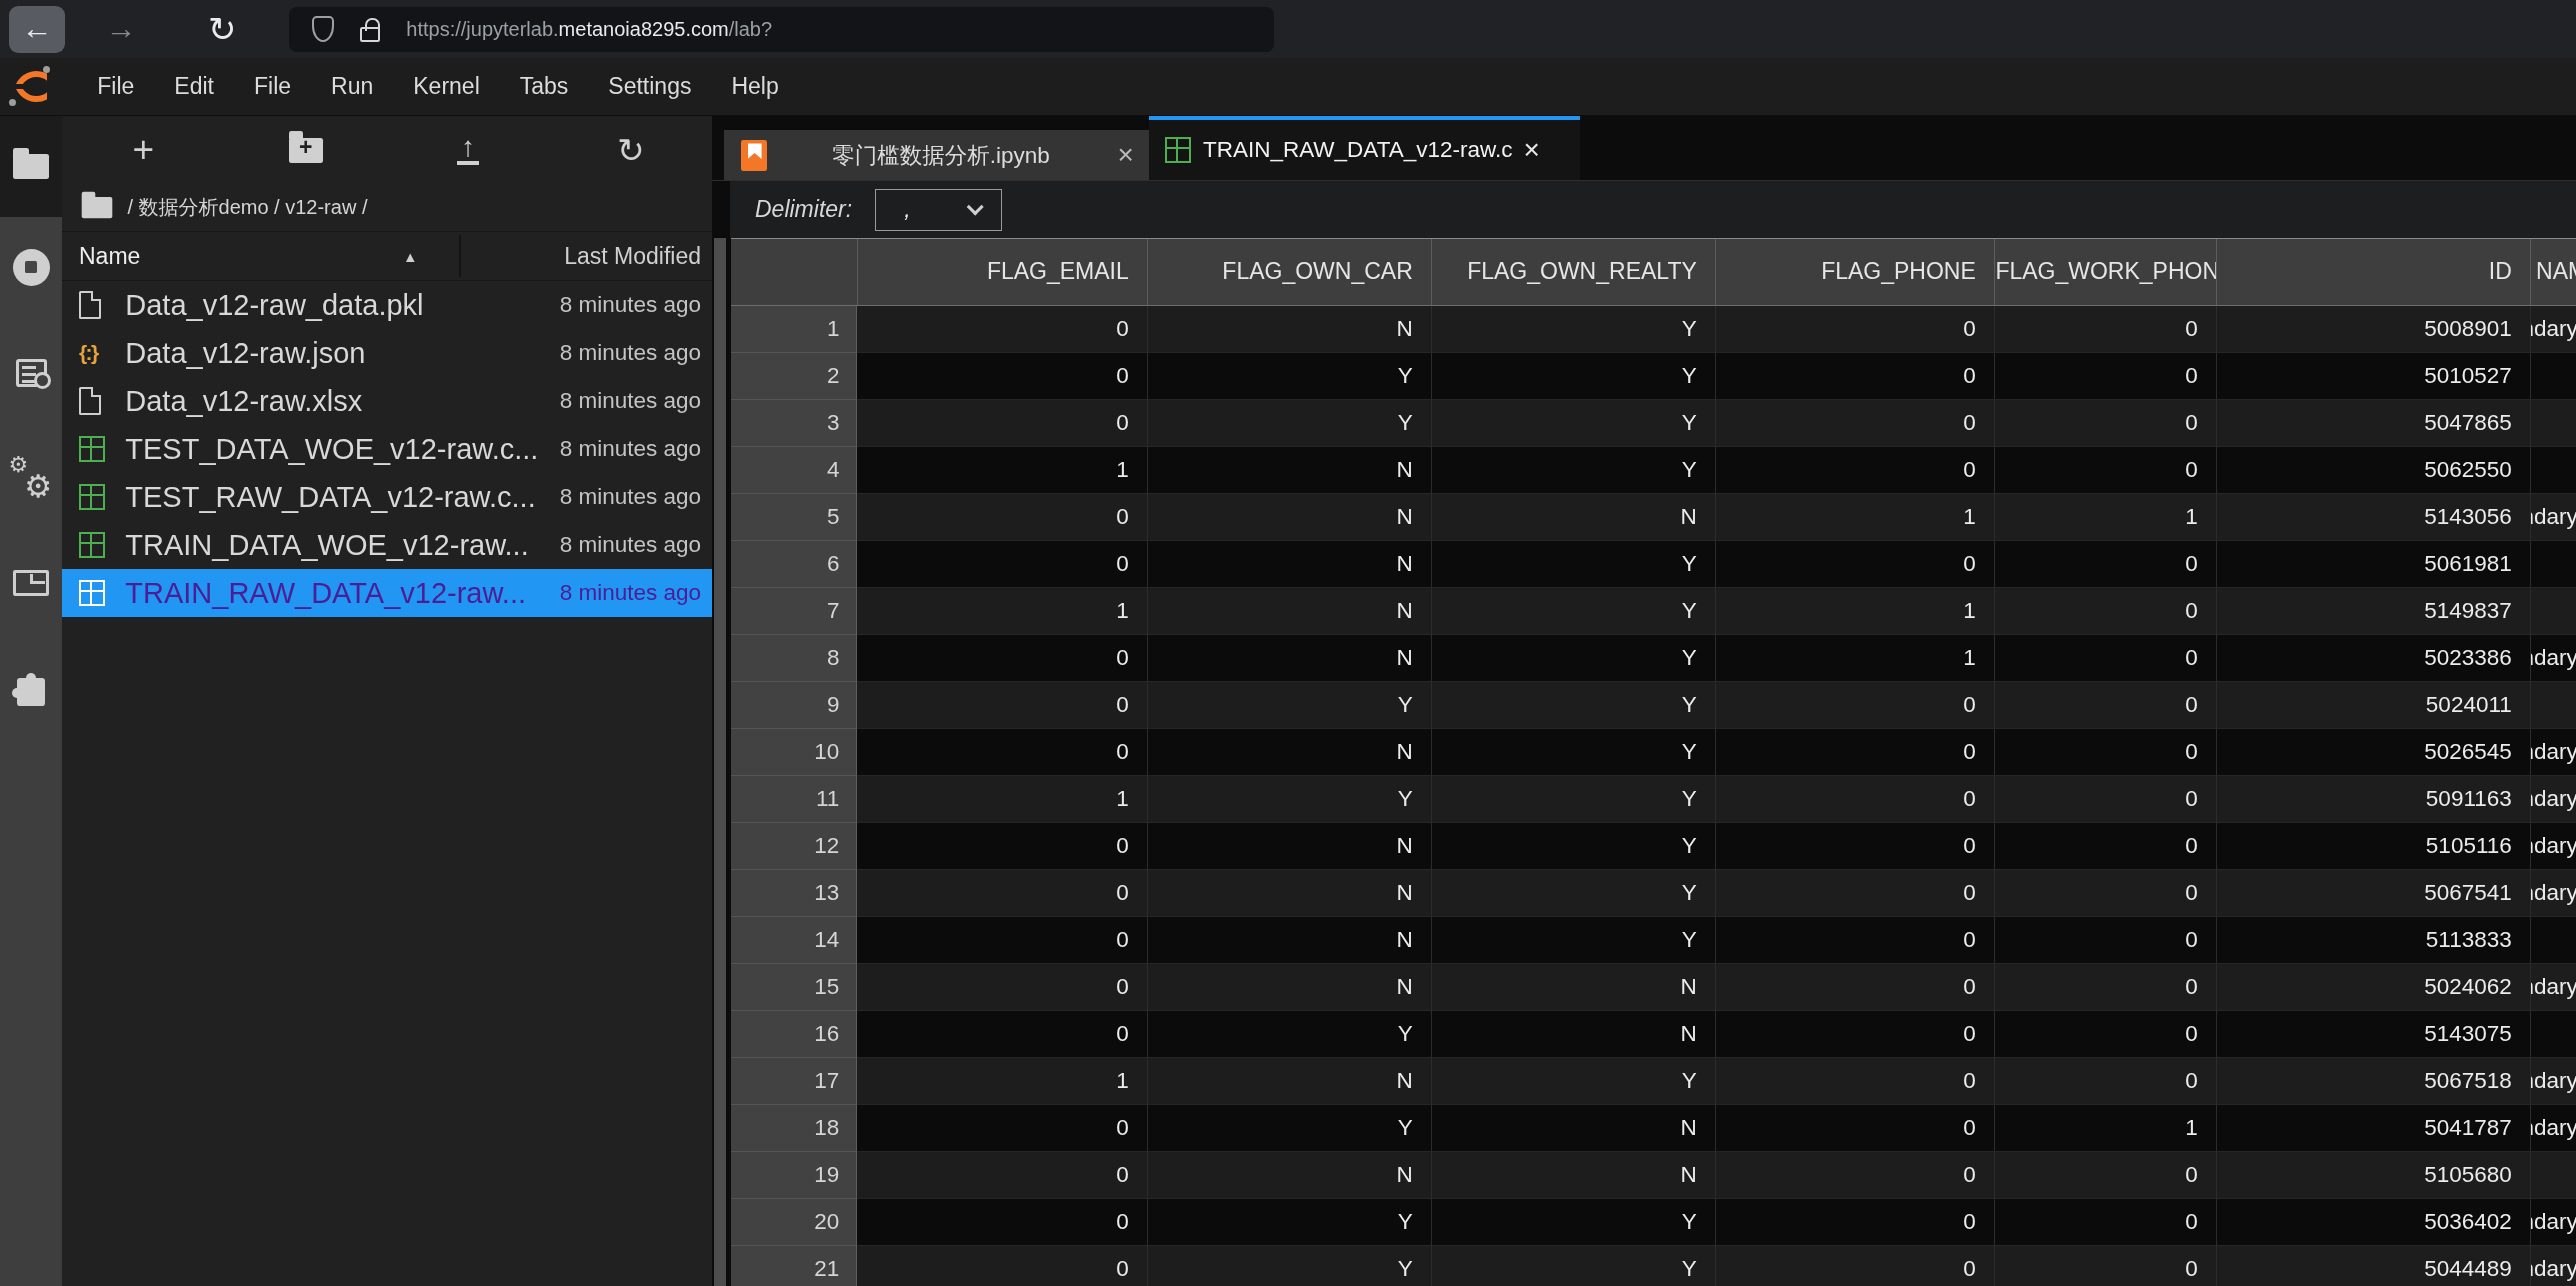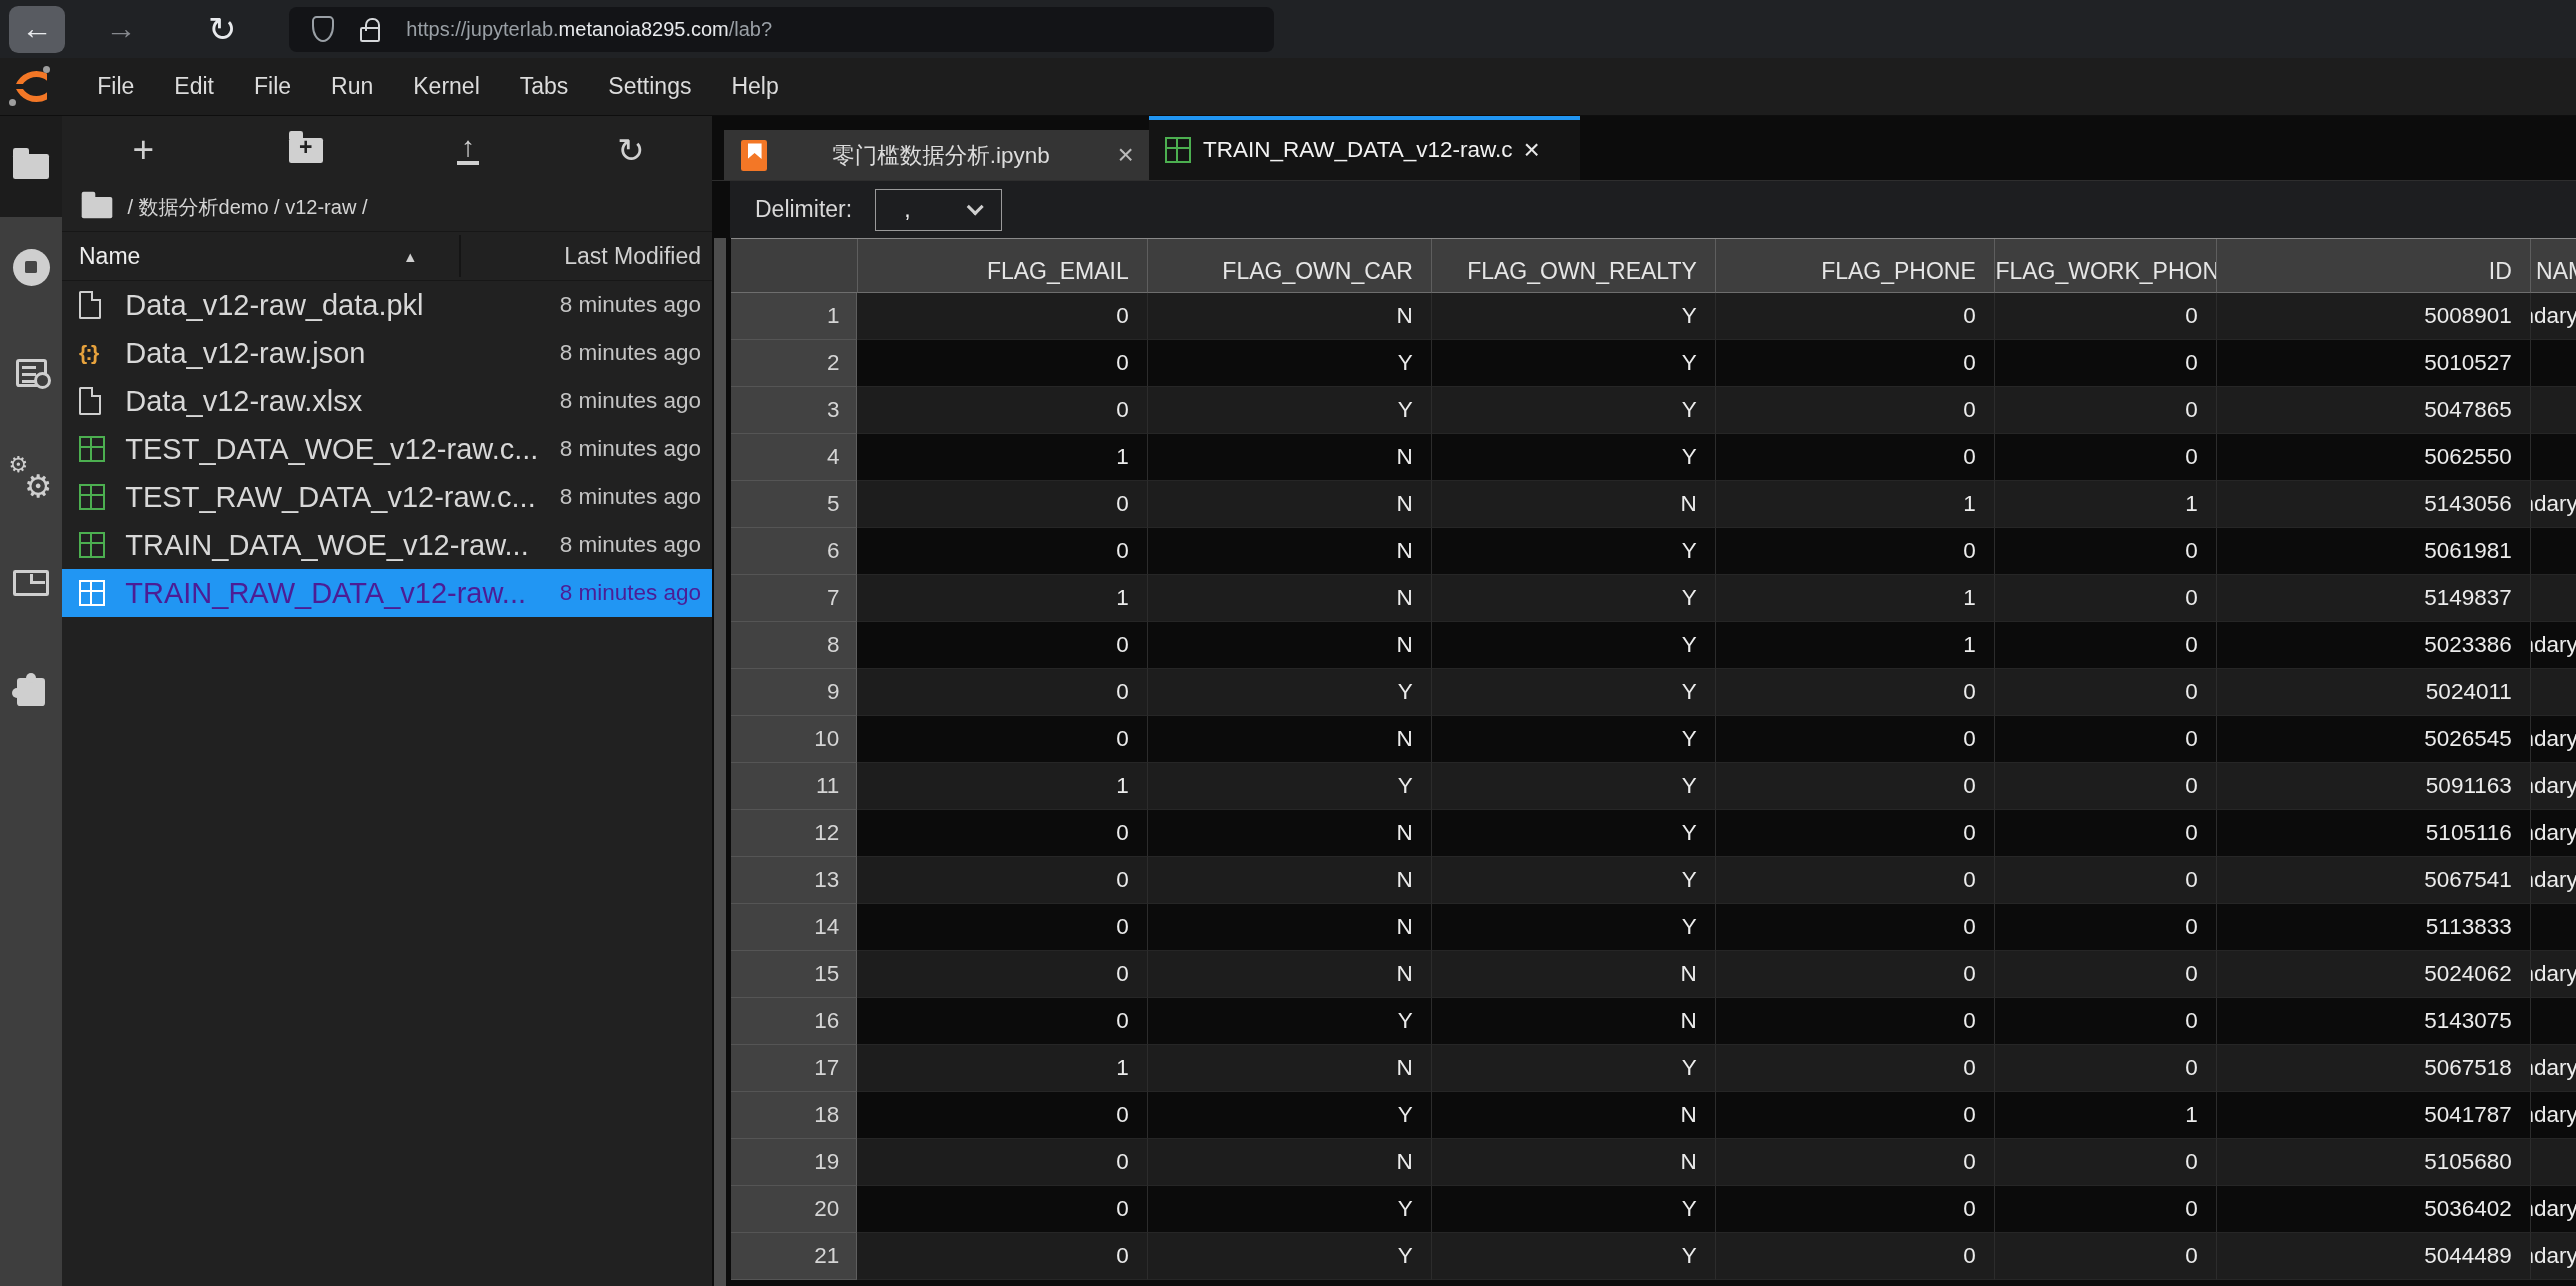--- a/index.html
+++ b/index.html
@@ -102,31 +102,31 @@
   .nb-icon { position:relative; width:26px; height:31px; background:#f37726; border-radius:2.3px; flex:0 0 auto; }
   .nb-icon::before { content:''; position:absolute; left:6.2px; top:3.9px; width:14px; height:15.5px; background:#fff; clip-path:polygon(0 0,100% 0,100% 100%,50% 62%,0 100%); }
   .tab .csv-icon { flex:0 0 auto; }
   .tab-label { margin-left:12.4px; font-size:22.5px; white-space:nowrap; overflow:hidden; text-overflow:ellipsis; }
   .tab-1 .tab-label { color:#dcdcdc; flex:1 1 auto; }
   .tab-2 .tab-label { color:#f2f2f2; max-width:333px; }
   .tab-close { font-size:28px; padding:0 15.5px; flex:0 0 auto; }
   .tab-1 .tab-close { color:#b9b9b9; }
   .tab-2 .tab-close { color:#e8e8e8; padding:0 11px; }
 
-  .csv-toolbar { position:absolute; left:18px; top:65px; width:1847px; height:57px; background:#1d1e20; display:flex; align-items:center; }
+  .csv-toolbar { position:absolute; left:18px; top:65px; width:1847px; height:57px; background:#1d1e20; display:flex; align-items:center;font-style:italic; }
   .delim-label { margin-left:25px; font-size:23px; color:#d8d8d8; }
   .delim-select { position:relative; margin-left:23px; width:127px; height:42px; border:1.6px solid #9a9a9a; background:#1d1e20; display:flex; align-items:center; }
   .delim-value { margin-left:28px; font-size:23px; color:#f0f0f0; }
   .chevron-down-icon { position:absolute; right:20px; top:11px; width:12.4px; height:12.4px; border-right:3.1px solid #cfcfcf; border-bottom:3.1px solid #cfcfcf; transform:rotate(45deg); }
 
   
   .grid-gutter { position:absolute; left:1.6px; top:122px; width:12.4px; bottom:0; background:#4d4d4d; }
   .grid { position:absolute; left:19.4px; top:122px; right:0; bottom:0; overflow:hidden; border-top:1.6px solid #8a8a8a; }
   .g-head, .g-row { display:grid; grid-template-columns:126px 290px 284px 284px 279px 222px 314px 248px; }
-  .g-head { height:54px; }
+  .g-head { height:67px; }
   .g-hcell { background:#3e3e3e; color:#e6e6e6; font-size:23px; line-height:65px; text-align:right; padding-right:18.6px; border-left:1.6px solid #5e5e5e; border-bottom:1.6px solid #6e6e6e; white-space:nowrap; overflow:hidden; }
   .g-hcell:first-child { border-left:none; }
   .g-hcell.h-frag { text-align:left; padding:0 0 0 4.7px; }
   .g-row { height:47px; }
   .g-num { background:#424242; color:#d5d5d5; font-size:22.5px; line-height:45px; text-align:right; padding-right:17px; border-right:1.6px solid #5e5e5e; border-bottom:0.8px solid #555; }
   .g-cell { color:#ececec; font-size:22.5px; line-height:46px; text-align:right; padding-right:18.6px; border-left:0.8px solid #2c2c2c; border-bottom:0.8px solid #262626; white-space:nowrap; overflow:hidden; }
   .g-cell:nth-child(2) { border-left:none; }
   .g-row:nth-child(odd) .g-cell { background:#1d1d1d; }
   .g-row:nth-child(even) .g-cell { background:#0b0b0b; }
   .g-cell.c-frag { text-align:left; padding:0; }

